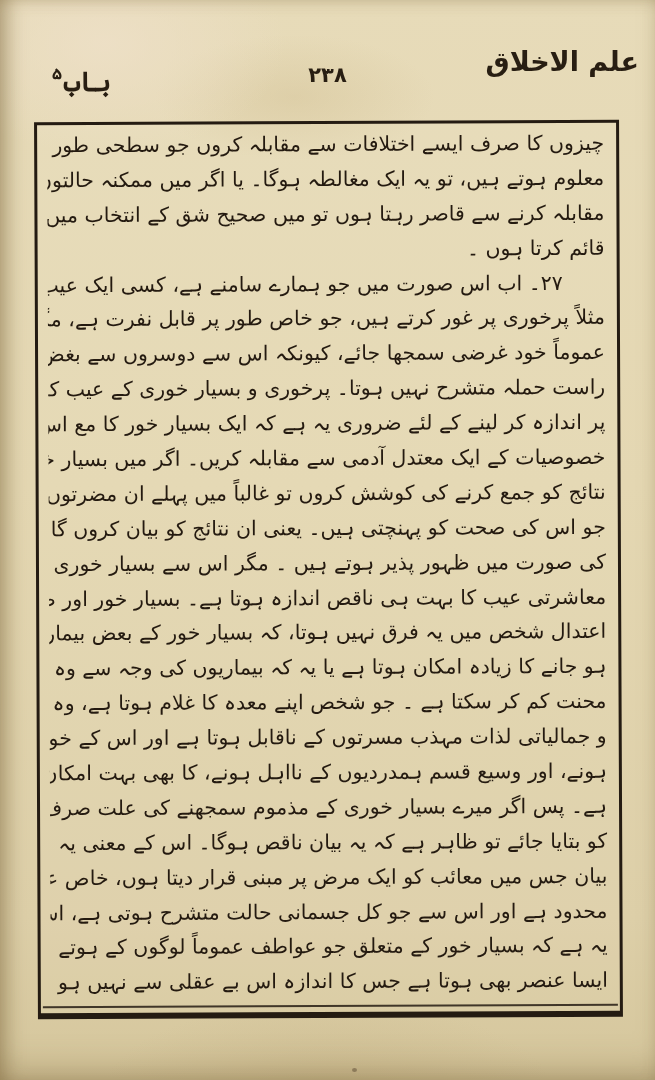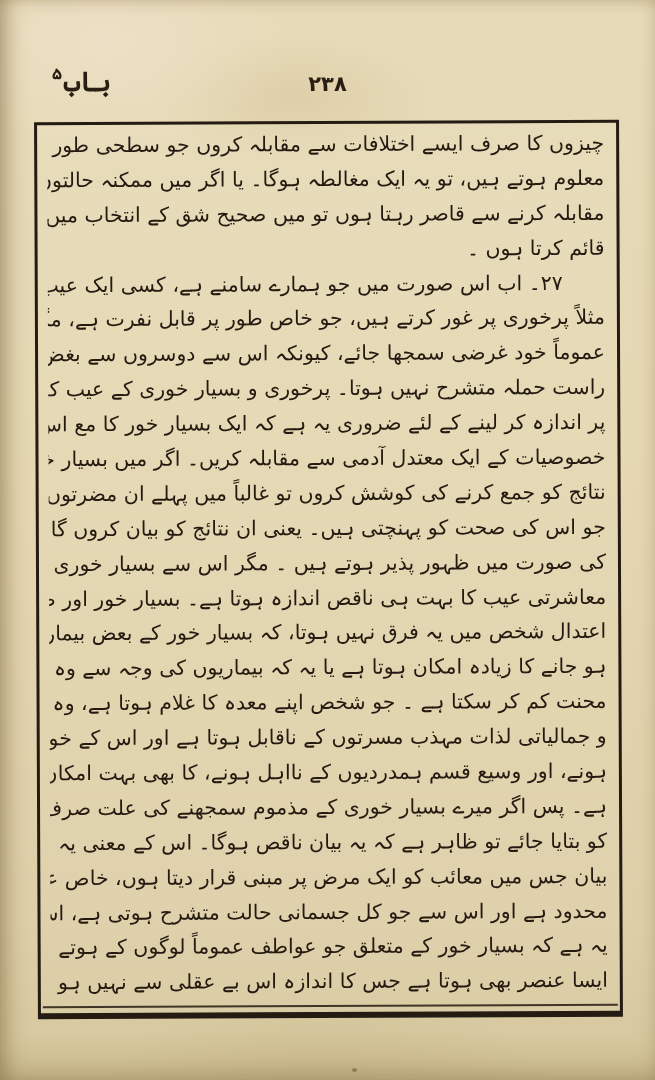--- a/index.html
+++ b/index.html
@@ -23,21 +23,21 @@
   }
   .speck{position:absolute;left:352px;top:1068px;width:5px;height:4px;border-radius:50%;
     background:#6b5a40;opacity:.6;}
   
   .hdr{position:absolute;top:0;left:0;right:0;height:118px;color:#281e12;}
   .book-title{
     position:absolute;top:46px;right:16px;
     font-size:27px;font-weight:bold;letter-spacing:-.5px;
   }
   .page-num{
-    position:absolute;top:72px;left:50%;transform:translateX(-50%);
+    position:absolute;top:63px;left:50%;transform:translateX(-50%);
     font-size:21px;font-weight:bold;letter-spacing:9px;direction:rtl;
   }
   .chapter{
     position:absolute;top:66px;left:52px;direction:rtl;
     font-size:27px;font-weight:bold;font-family:Liberation Serif, serif;
   }
   .chapter .ch-num{
     display:inline-block;font-size:17px;transform:translateY(-12px);
     margin-right:2px;
   }
@@ -71,20 +71,21 @@
   }
   .line.para-end{text-align-last:right;}
   .line.para-start{padding-right:42px;}
 </style>
 </head>
 <body>
 
 <div class="page">
 
   <div class="hdr">
+    <div class="book-title">علم الاخلاق</div>
     <div class="page-num">۲۳۸</div>
     <div class="chapter">
       <span>باب</span><span class="ch-num">۵</span>
     </div>
   </div>
 
   <div class="frame">
     <div class="body-text">
         <div class="line body">چیزوں کا صرف ایسے اختلافات سے مقابلہ کروں جو سطحی طور پر نمایاں</div>
         <div class="line body">معلوم ہوتے ہیں، تو یہ ایک مغالطہ ہوگا۔ یا اگر میں ممکنہ حالتوں کے مابین حقیقی</div>

